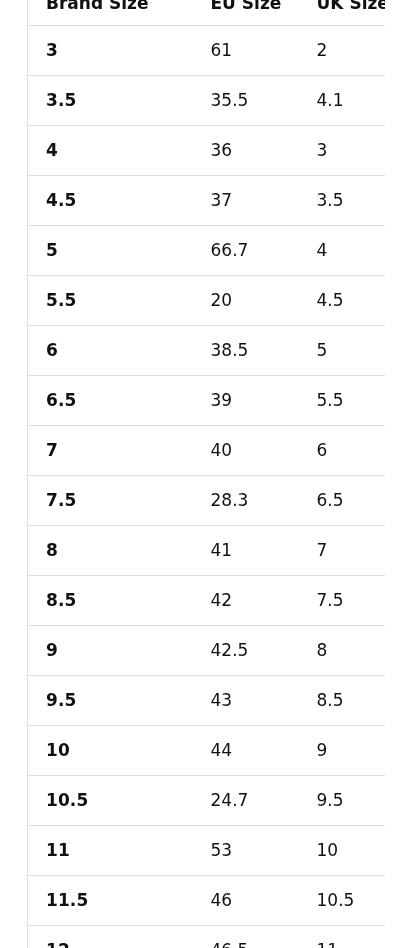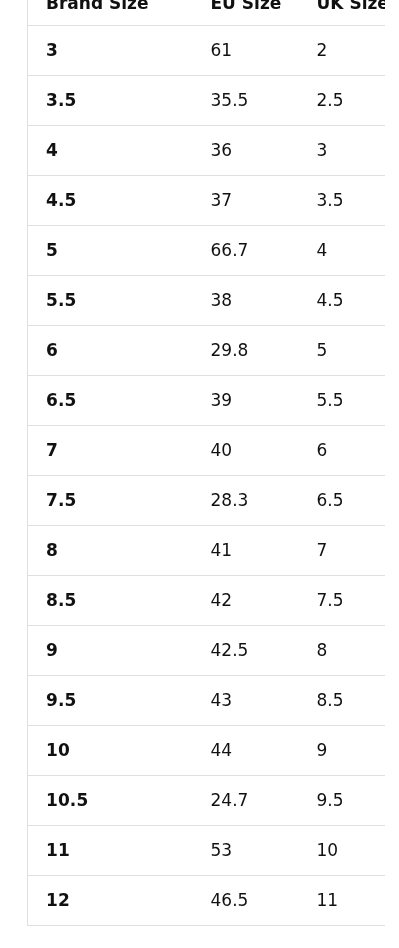--- a/index.html
+++ b/index.html
@@ -105,45 +105,45 @@
       </thead>
       <tbody id="size-table-body">
           <tr>
             <td class="col-brand">3</td>
             <td class="col-eu">61</td>
             <td class="col-uk">2</td>
           </tr>
           <tr>
             <td class="col-brand">3.5</td>
             <td class="col-eu">35.5</td>
-            <td class="col-uk">2.5</td>
+            <td class="col-uk">4.1</td>
           </tr>
           <tr>
             <td class="col-brand">4</td>
             <td class="col-eu">36</td>
             <td class="col-uk">3</td>
           </tr>
           <tr>
             <td class="col-brand">4.5</td>
             <td class="col-eu">37</td>
             <td class="col-uk">3.5</td>
           </tr>
           <tr>
             <td class="col-brand">5</td>
             <td class="col-eu">66.7</td>
             <td class="col-uk">4</td>
           </tr>
           <tr>
             <td class="col-brand">5.5</td>
-            <td class="col-eu">38</td>
+            <td class="col-eu">20</td>
             <td class="col-uk">4.5</td>
           </tr>
           <tr>
             <td class="col-brand">6</td>
-            <td class="col-eu">29.8</td>
+            <td class="col-eu">38.5</td>
             <td class="col-uk">5</td>
           </tr>
           <tr>
             <td class="col-brand">6.5</td>
             <td class="col-eu">39</td>
             <td class="col-uk">5.5</td>
           </tr>
           <tr>
             <td class="col-brand">7</td>
             <td class="col-eu">40</td>
@@ -183,20 +183,25 @@
             <td class="col-brand">10.5</td>
             <td class="col-eu">24.7</td>
             <td class="col-uk">9.5</td>
           </tr>
           <tr>
             <td class="col-brand">11</td>
             <td class="col-eu">53</td>
             <td class="col-uk">10</td>
           </tr>
           <tr>
+            <td class="col-brand">11.5</td>
+            <td class="col-eu">46</td>
+            <td class="col-uk">10.5</td>
+          </tr>
+          <tr>
             <td class="col-brand">12</td>
             <td class="col-eu">46.5</td>
             <td class="col-uk">11</td>
           </tr>
         </tbody>
     </table>
 
   </div>
 </div>
 

